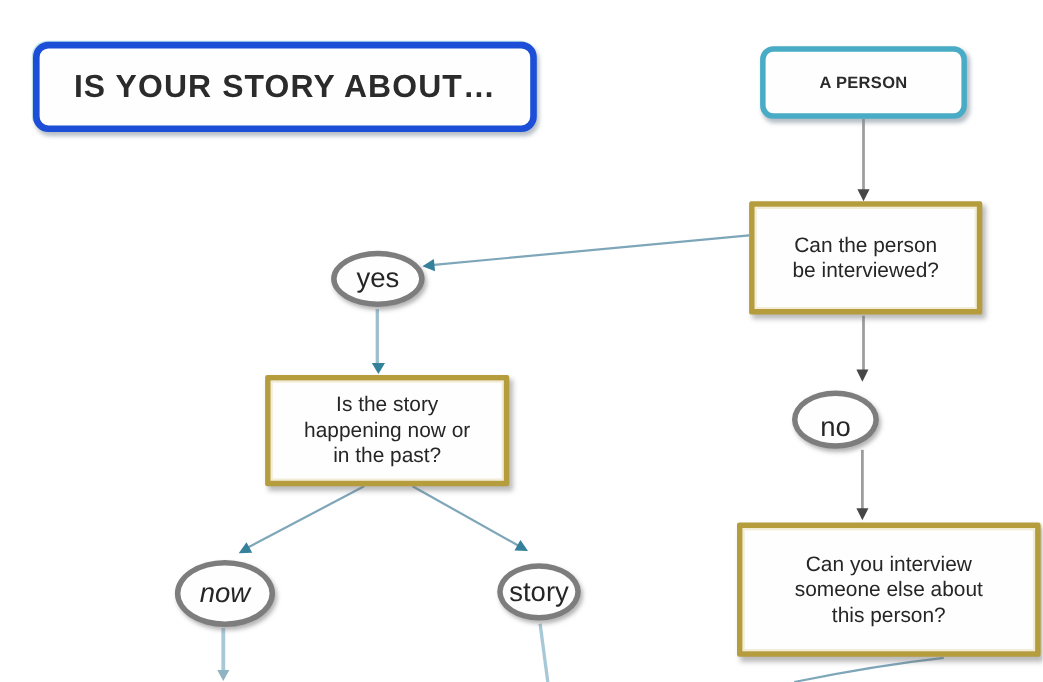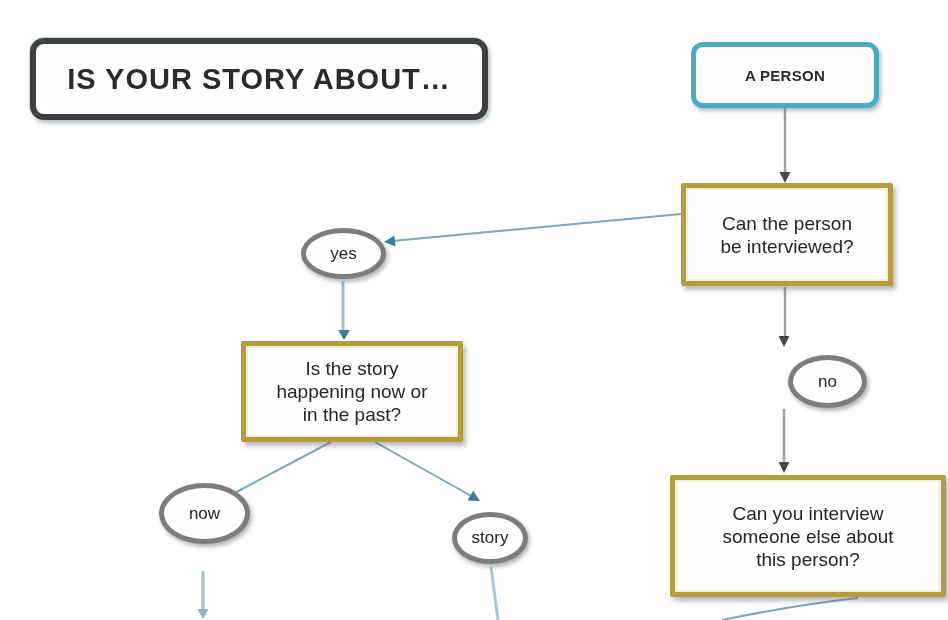--- a/index.html
+++ b/index.html
@@ -6,39 +6,39 @@
   .canvas {
     position:relative; width:948px; height:620px; background:#ffffff;
     font-family:"Liberation Sans", sans-serif; color:#262626; overflow:hidden;
   }
   .wires { position:absolute; left:0; top:0; width:948px; height:620px; }
   .node {
     position:absolute; display:flex; align-items:center; justify-content:center;
     text-align:center; background:#fdfefd; box-sizing:border-box;
   }
   .banner {
-    border:6px solid #404040; border-radius:14px;
+    border:6px solid #1d4ed8; border-radius:14px;
     box-shadow: inset 0 0 0 3px #ffffff, 2px 3px 4px rgba(120,135,148,.55), -1px -1px 0 rgba(73,172,198,.35);
     font-weight:bold; font-size:29px; letter-spacing:1px; color:#2b2b2b;text-align:right;
   }
   .pill {
     border:5px solid #49acc6; border-radius:12px;
     box-shadow: inset 0 0 0 2px #ffffff, 2px 3px 4px rgba(120,135,148,.55);
     font-weight:bold; font-size:15px; letter-spacing:.3px; color:#2b2b2b;
   }
   .qbox {
     border:5px solid #b59d3e; border-radius:2px;
     box-shadow: inset 0 0 0 2px #f3edd8, 3px 4px 5px rgba(105,105,105,.45);
     font-size:19px; line-height:23px;
   }
   .qbox span { display:block; }
   .oval {
     border:5px solid #7d7d7d; border-radius:50%;
     box-shadow: 2px 3px 4px rgba(105,105,105,.5);
-    font-size:17px;
+    font-size:25px;
   }
 </style>
 </head>
 <body>
 
 <div class="canvas">
 
   <svg class="wires" viewBox="0 0 948 620" xmlns="http://www.w3.org/2000/svg">
 
     <g>
@@ -110,29 +110,29 @@
   </div>
 
   <div class="node qbox" style="left:241px; top:341px; width:222px; height:101px;">
     <div>
       <span>Is the story</span>
       <span>happening now or</span>
       <span>in the past?</span>
     </div>
   </div>
 
-  <div class="node oval" style="left:159px; top:483px; width:91px; height:61px;">
+  <div class="node oval" style="left:159px; top:509px; width:91px; height:61px;font-style:italic;">
     <span>now</span>
   </div>
 
   <div class="node oval" style="left:452px; top:512px; width:76px; height:52px;">
     <span>story</span>
   </div>
 
-  <div class="node oval" style="left:788px; top:355px; width:79px; height:53px;">
+  <div class="node oval" style="left:720px; top:355px; width:79px; height:53px;align-items:flex-end;">
     <span>no</span>
   </div>
 
   <div class="node qbox" style="left:670px; top:475px; width:276px; height:122px;">
     <div>
       <span>Can you interview</span>
       <span>someone else about</span>
       <span>this person?</span>
     </div>
   </div>

